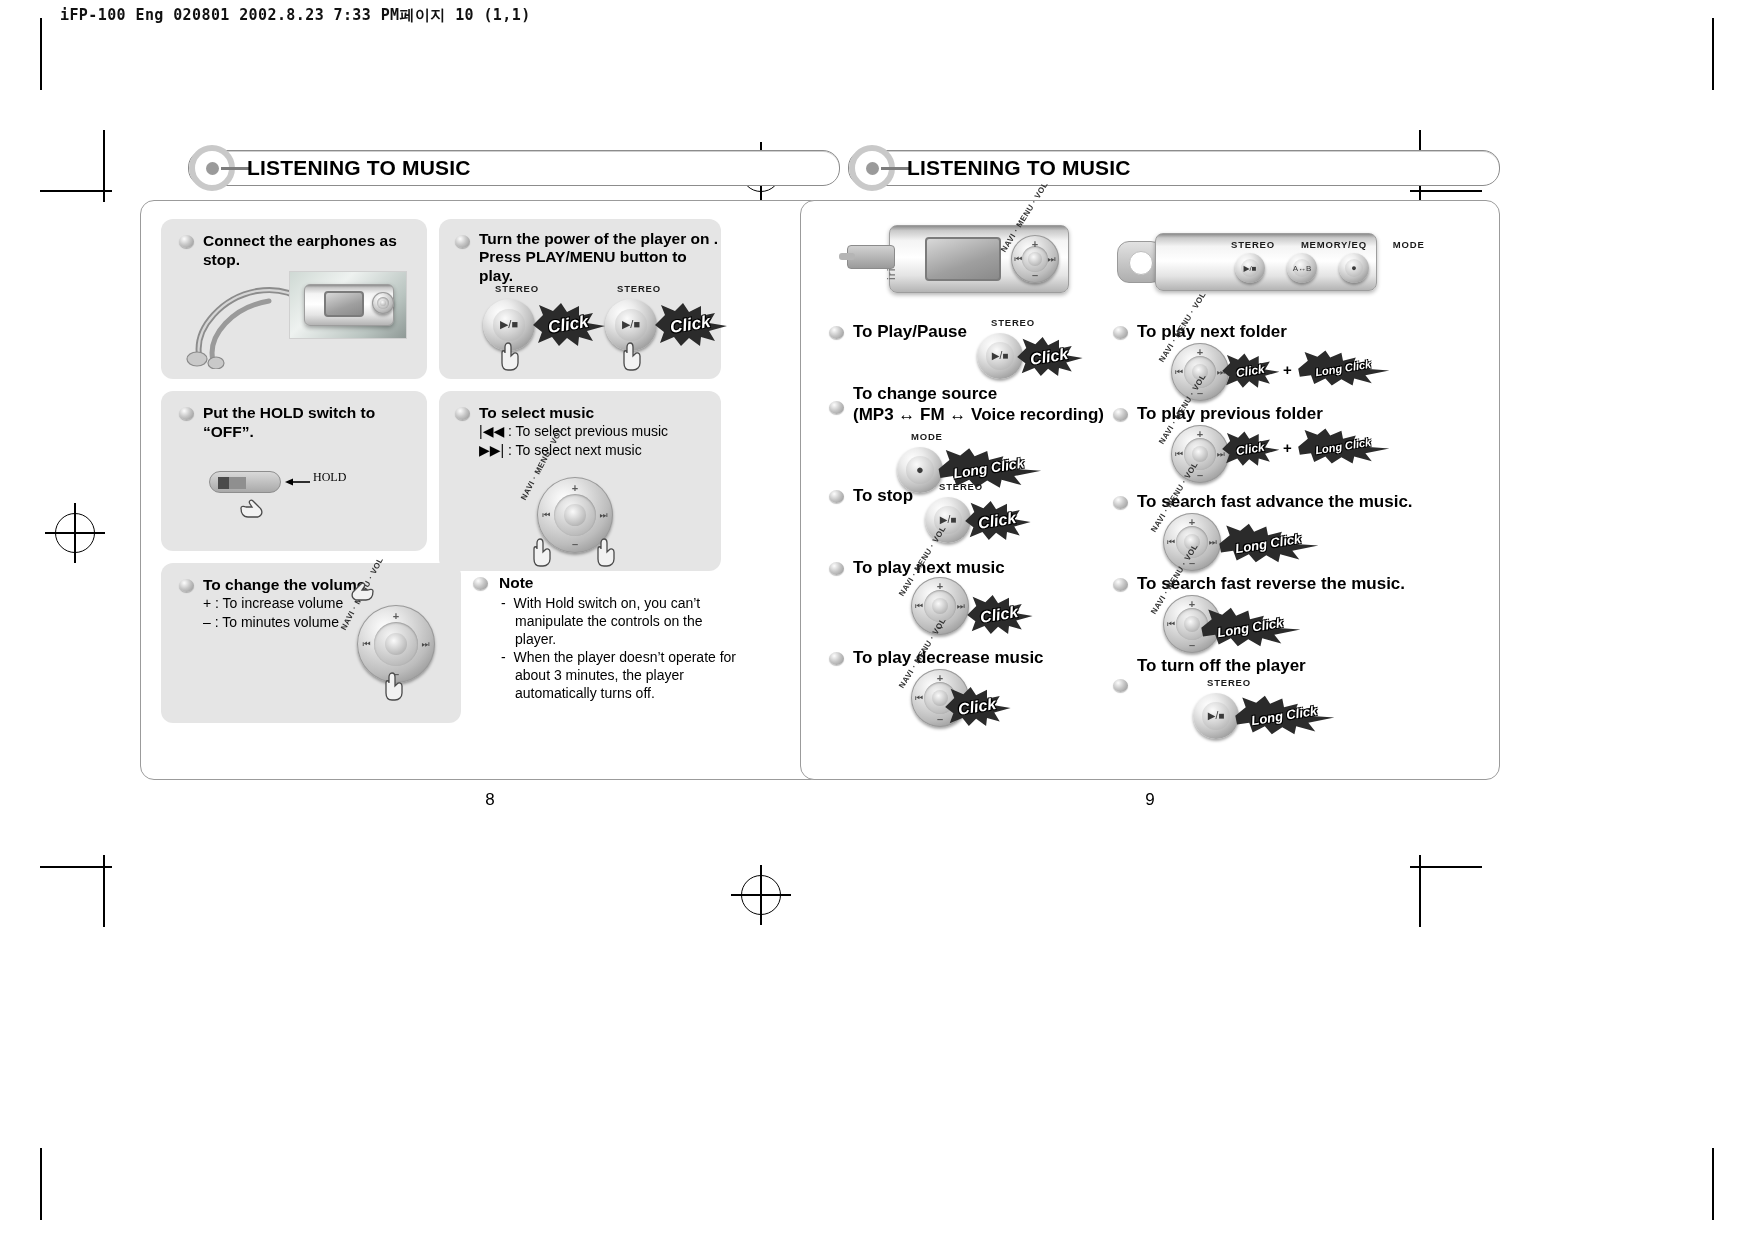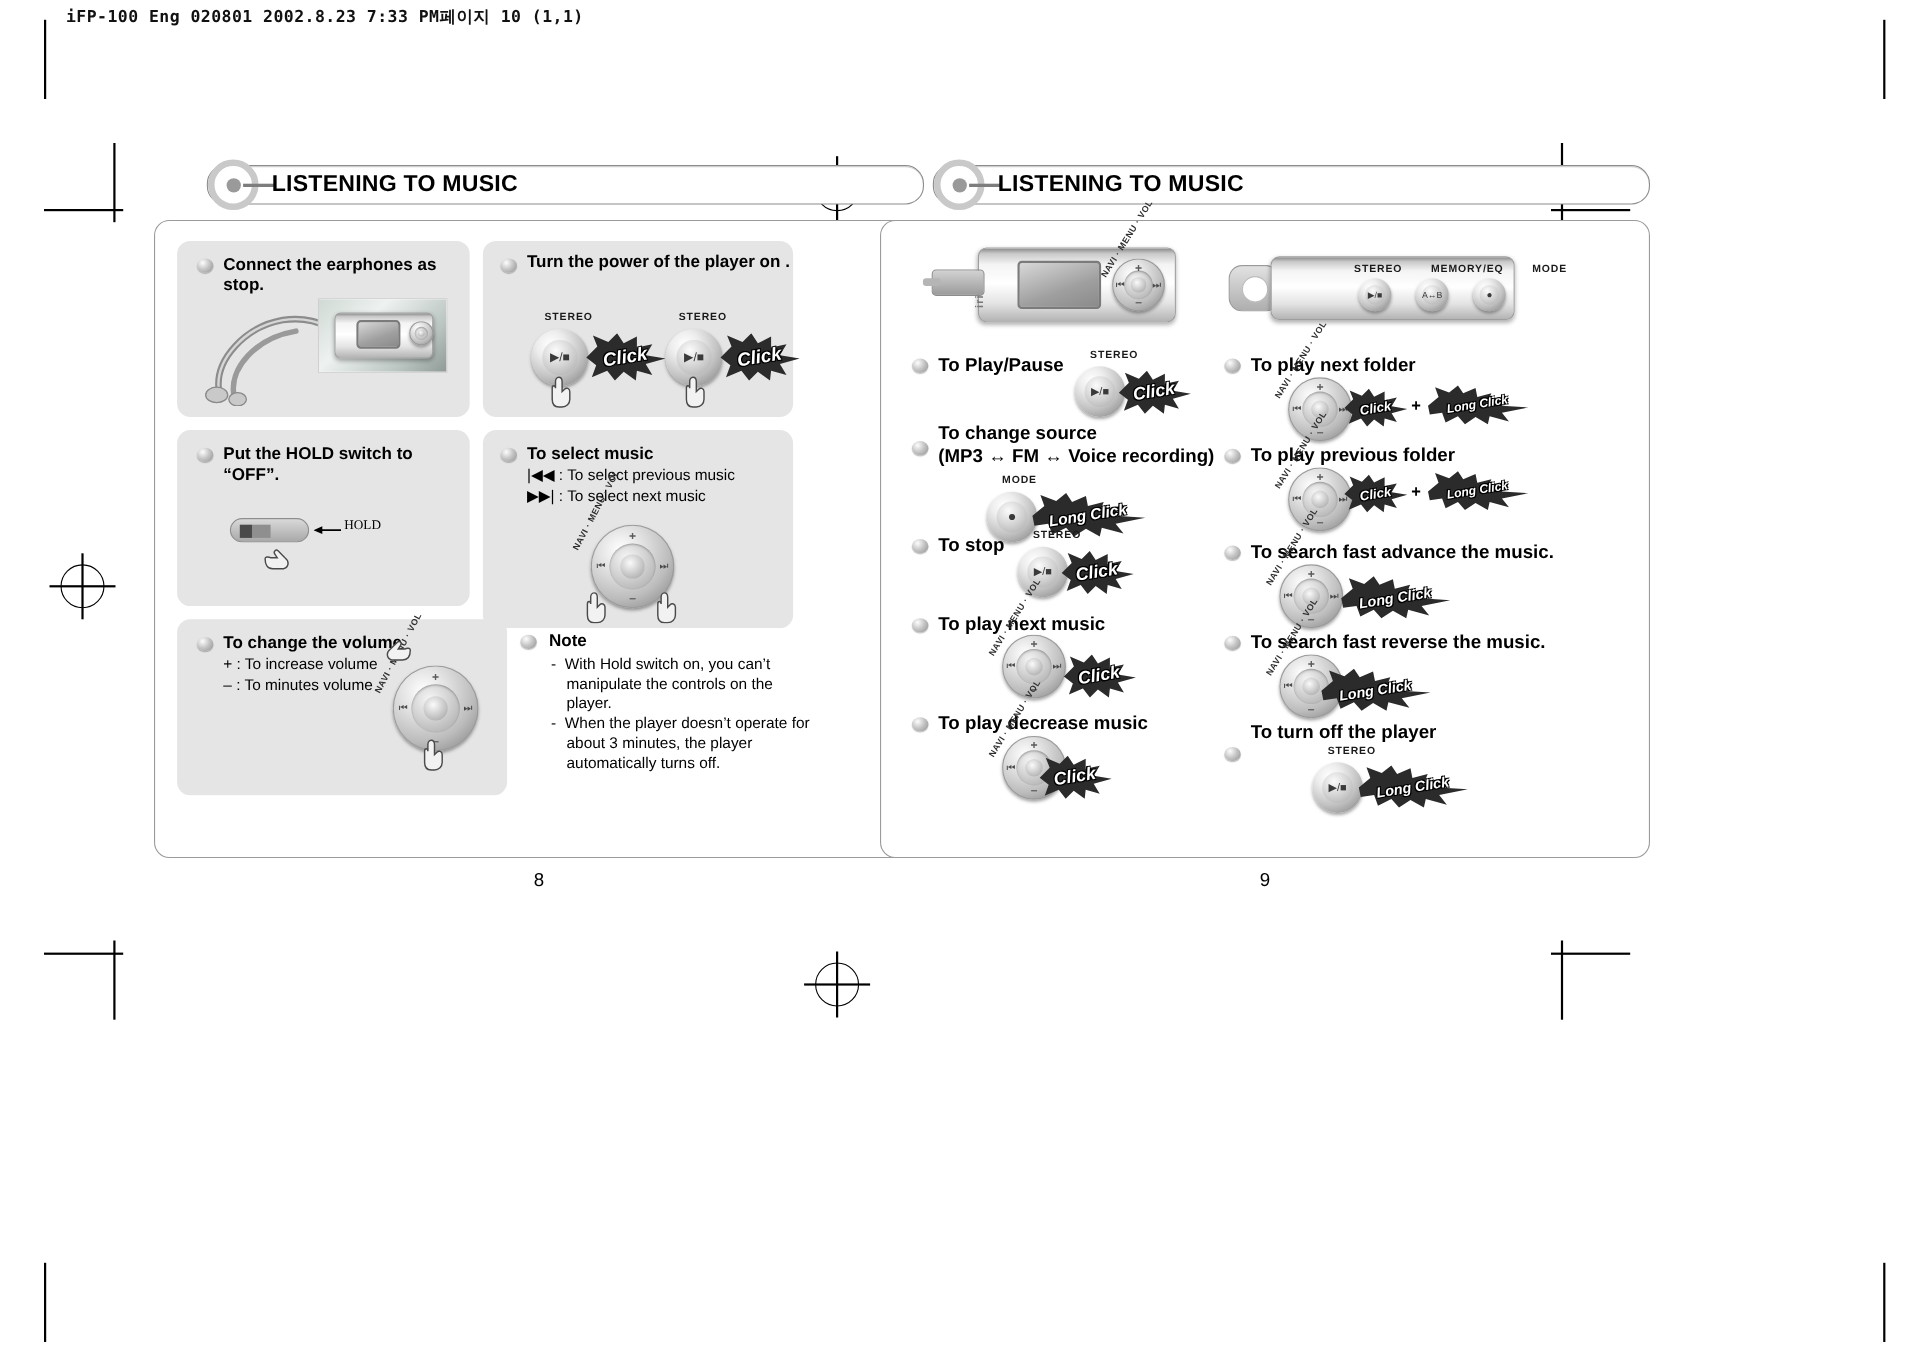--- a/index.html
+++ b/index.html
@@ -163,20 +163,21 @@
         <div class="knob" style="left:82px;top:20px;width:22px;height:22px;">
           <div class="inner"></div>
             <div class="core"></div>
         </div>
       </div>
     </div>
 
     <div class="panel" style="left:298px;top:18px;width:282px;height:160px;">
       <div class="bullet" style="left:16px;top:16px;"></div>
       <div class="ptitle" style="position:absolute;left:40px;top:10px;">Turn the power of the player on .</div>
+      <div class="ptitle" style="position:absolute;left:40px;top:28px;">Press PLAY/MENU button to play.</div>
 
       <div class="stereo" style="left:56px;top:64px;">STEREO</div>
       <div class="pbtn" style="left:44px;top:80px;width:52px;height:52px;">
         <div class="face">▶/■</div>
       </div>
       <div class="burst" style="left:90px;top:84px;width:78px;height:44px;">
         <svg width="78" height="44" viewBox="0 0 78 44">
           <polygon points="4,22 14,12 10,2 24,8 32,0 38,9 50,3 50,13 64,10 58,20 76,23 58,28 64,38 50,34 49,43 38,35 30,43 23,34 9,40 13,29" fill="#2b2b2b"></polygon>
         </svg>
         <span style="font-size:17px;transform:rotate(-9deg);">Click</span>

